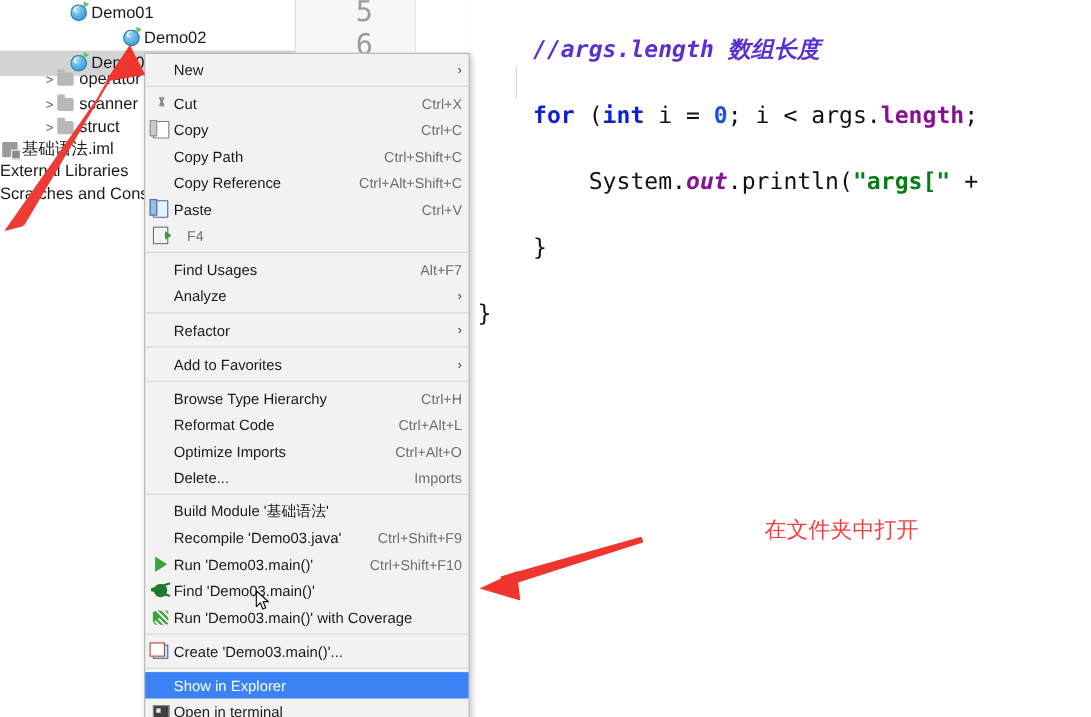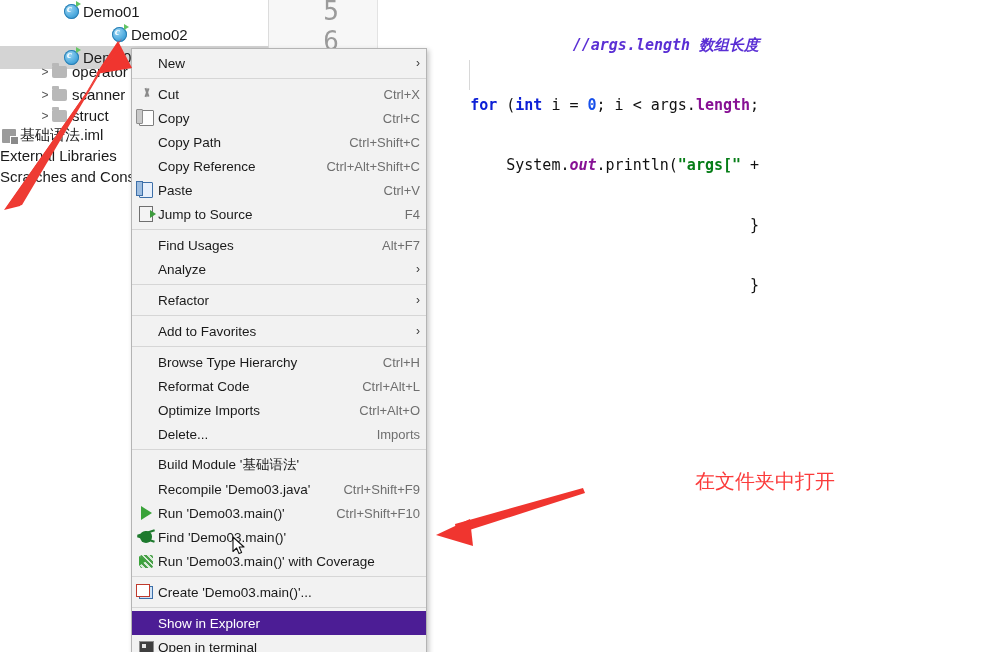--- a/index.html
+++ b/index.html
@@ -60,23 +60,22 @@
 
   
   .editor{
     position:absolute;left:428px;top:0;right:0;bottom:0;background:#ffffff;
   }
   .edge-left{
     position:absolute;left:428px;top:0;width:2px;height:190px;background:#e8e8e8;
   }
   .code{
     position:absolute;left:6px;top:0;white-space:pre;
-    font-family:"DejaVu Sans Mono",monospace;font-size:15px;line-height:30px;
+    font-family:"DejaVu Sans Mono",monospace;font-size:21px;line-height:30px;
     color:#111;
-    text-align:right;
   }
   .code .ln-row{height:30px;}
   .kw{color:#0d20d6;font-weight:bold;}
   .cmt{color:#5a2fd4;font-style:italic;font-weight:bold;}
   .str{color:#067d17;font-weight:bold;}
   .fld{color:#871094;font-weight:bold;}
   .stat{color:#871094;font-style:italic;font-weight:bold;}
   .num{color:#1750eb;font-weight:bold;}
   .indent-guide{
     position:absolute;left:41px;top:60px;width:1px;height:30px;background:#d8d8d8;
@@ -93,21 +92,21 @@
     border:1px solid #b4b4b4;
     box-shadow:2px 2px 5px rgba(0,0,0,.22);
     font-size:13.5px;color:#1a1a1a;
     padding:2px 0 0 0;
     box-sizing:border-box;
   }
   .mi{
     display:flex;align-items:center;height:24px;padding:0 6px 0 4px;
     position:relative;white-space:nowrap;
   }
-  .mi.sel{background:#4c1d95;color:#ffffff;}
+  .mi.sel{background:#3b82f6;color:#ffffff;}
   .mi .ic{width:20px;flex:none;display:flex;align-items:center;justify-content:center;}
   .mi .lbl{flex:1;padding-left:2px;}
   .mi .acc{color:#6f6f6f;font-size:13px;padding-left:14px;}
   .mi .arrow{color:#3a3a3a;font-size:12px;padding-left:10px;}
   .sep{height:1px;background:#d6d6d6;margin:3px 0;}
 
   
   .i-cut,.i-copy,.i-paste,.i-jump,.i-run,.i-debug,.i-cov,.i-create,.i-term,.i-sync,.i-cmp{
     display:block;position:relative;
   }
@@ -254,21 +253,20 @@
       <span class="ic">
           <i class="i-paste"></i>
         </span>
       <span class="lbl">Paste</span>
       <span class="acc">Ctrl+V</span>
     </div>
     <div class="mi">
       <span class="ic">
           <i class="i-jump"></i>
         </span>
-      <span class="lbl">Jump to Source</span>
       <span class="acc">F4</span>
     </div>
     <div class="sep"></div>
 
     <div class="mi">
       <span class="ic"></span>
       <span class="lbl">Find Usages</span>
       <span class="acc">Alt+F7</span>
     </div>
     <div class="mi">

